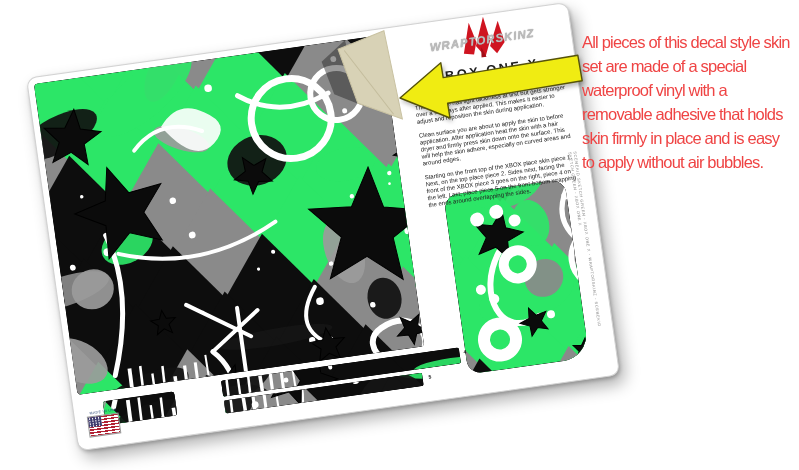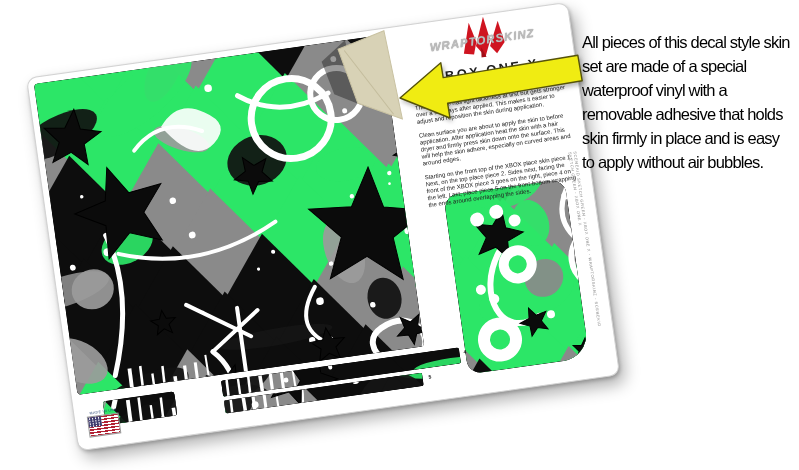--- a/index.html
+++ b/index.html
@@ -48,21 +48,21 @@
   .usa{position:absolute;left:12px;top:338px;width:34px;}
   .usa-label{font-size:3.5px;color:#1a3a6b;letter-spacing:.4px;text-align:center;}
   .flag{position:relative;width:30px;height:19px;margin-top:1px;border:1px solid #9a9a9a;
     background:repeating-linear-gradient(#b22234 0 1.5px,#ffffff 1.5px 3px);}
   .canton{position:absolute;left:0;top:0;width:13px;height:10px;background:#3c3b6e;
     background-image:radial-gradient(circle at 1.5px 1.5px,#fff 0.6px,transparent 0.9px);
     background-size:3px 2.5px;}
   
   .desc{
     position:absolute;left:582px;top:30px;width:212px;z-index:2;
-    font-size:16.5px;line-height:24px;letter-spacing:-0.8px;color:#000000;
+    font-size:16.5px;line-height:24px;letter-spacing:-0.8px;color:#ef4444;
   }
   
   .arrow{position:absolute;left:385px;top:45px;z-index:5;filter:drop-shadow(2px 3px 2px rgba(0,0,0,.25));}
   .hidden-defs{position:absolute;width:0;height:0;}
 </style>
 </head>
 <body>
 
 <svg class="hidden-defs" aria-hidden="true">
   <defs>

